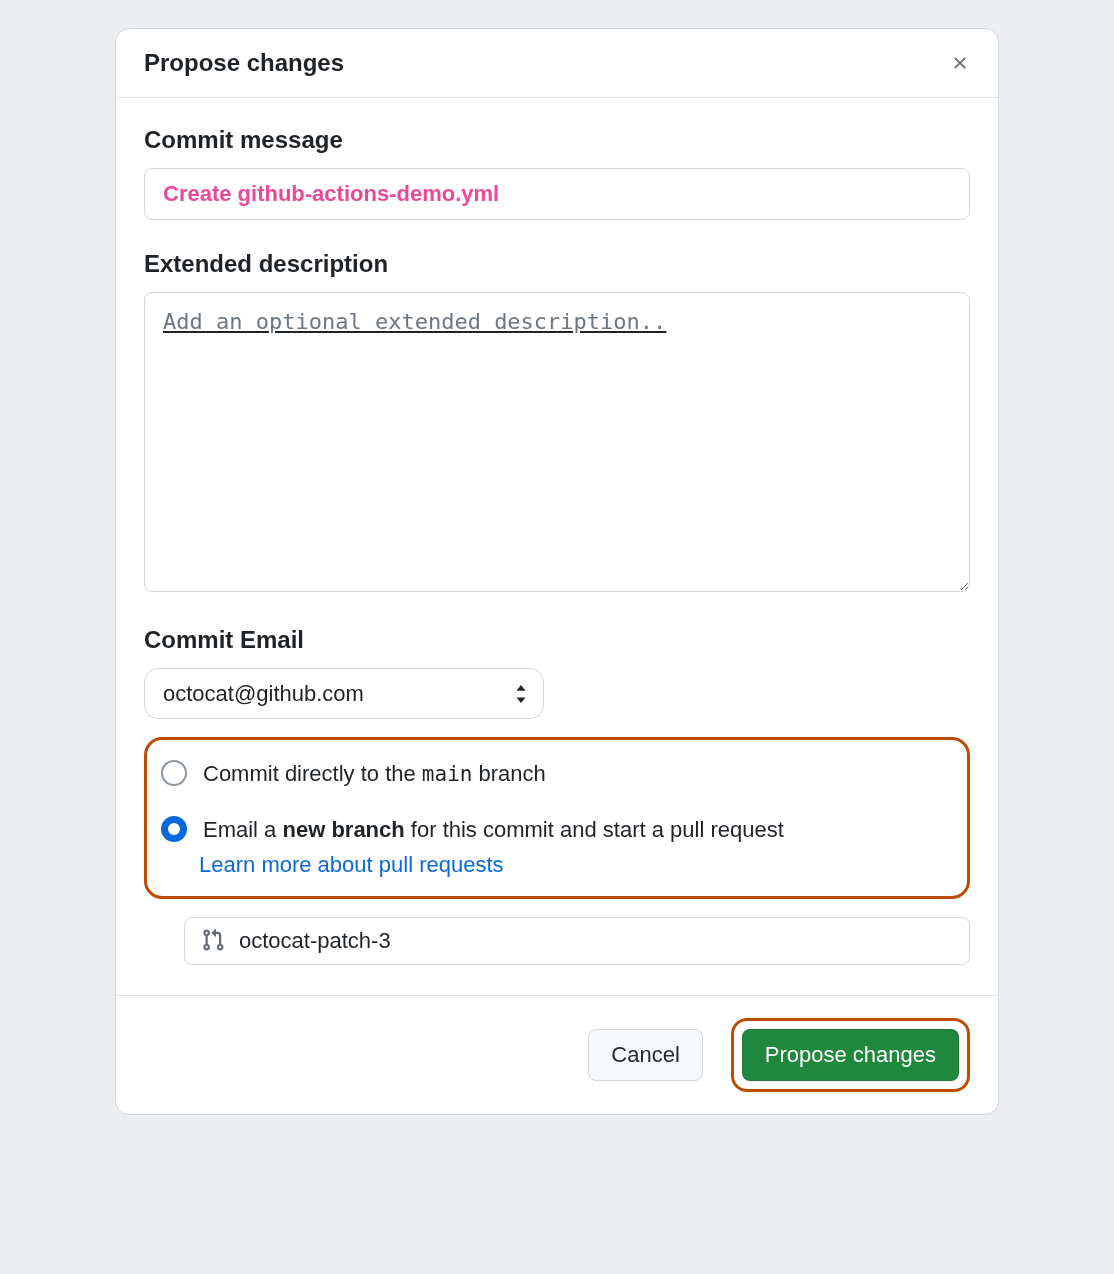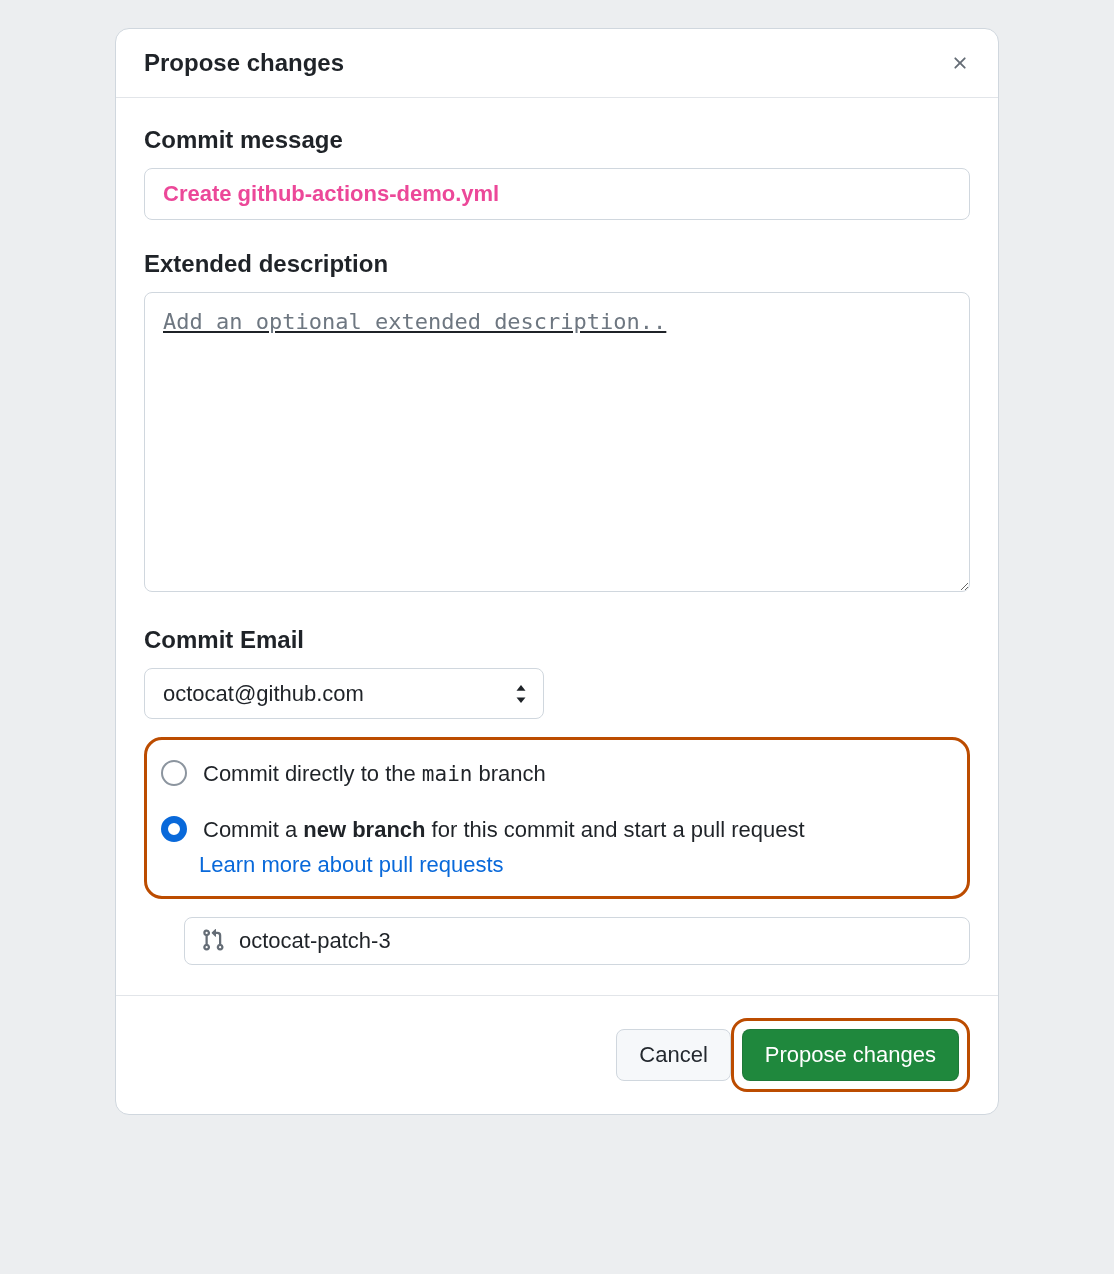--- a/index.html
+++ b/index.html
@@ -71,21 +71,21 @@
   .select-wrap {
     position: relative;
     display: inline-block;
     width: 400px;
   }
   .select {
     width: 100%;
     font-size: 22px;
     padding: 12px 44px 12px 18px;
     border: 1px solid #d0d7de;
-    border-radius: 8px;
+    border-radius: 14px;
     background: #fff;
     appearance: none;
     -webkit-appearance: none;
     color: #1f2328;
   }
   .select-caret {
     position: absolute;
     right: 16px;
     top: 50%;
     transform: translateY(-50%);
@@ -153,21 +153,21 @@
     border: none;
     outline: none;
     font-size: 22px;
     color: #1f2328;
     flex: 1;
   }
   .dialog-footer {
     display: flex;
     justify-content: flex-end;
     align-items: center;
-    gap: 0;
+    gap: 28px;
     padding: 22px 28px;
     border-top: 1px solid #e2e5e9;
   }
   .btn {
     font-size: 22px;
     font-weight: 500;
     padding: 12px 22px;
     border-radius: 8px;
     cursor: pointer;
     border: 1px solid #d0d7de;
@@ -230,21 +230,21 @@
     <div class="radio-group">
       <div class="radio-row">
         <span class="radio radio-unselected"></span>
         <span class="radio-label">
           <span>Commit directly to the </span><code>main</code><span> branch</span>
         </span>
       </div>
       <div class="radio-row" style="margin-top:12px">
         <span class="radio radio-selected"></span>
         <span class="radio-label">
-          <span>Commit a </span><span class="bold">new branch</span><span> for this commit and start a pull request</span>
+          <span>Email a </span><span class="bold">new branch</span><span> for this commit and start a pull request</span>
         </span>
       </div>
       <a href="#" class="learn-link">Learn more about pull requests</a>
     </div>
 
     <div class="branch-input-wrap">
       <span class="branch-icon">
         <svg viewBox="0 0 16 16" fill="currentColor">
             <path d="M1.5 3.25a2.25 2.25 0 1 1 3 2.122v5.256a2.251 2.251 0 1 1-1.5 0V5.372A2.25 2.25 0 0 1 1.5 3.25Zm5.677-.177L9.573.677A.25.25 0 0 1 10 .854V2.5h1A2.5 2.5 0 0 1 13.5 5v5.628a2.251 2.251 0 1 1-1.5 0V5a1 1 0 0 0-1-1h-1v1.646a.25.25 0 0 1-.427.177L7.177 3.427a.25.25 0 0 1 0-.354ZM3.75 2.5a.75.75 0 1 0 0 1.5.75.75 0 0 0 0-1.5Zm0 9.5a.75.75 0 1 0 0 1.5.75.75 0 0 0 0-1.5Zm8.25.75a.75.75 0 1 0 1.5 0 .75.75 0 0 0-1.5 0Z"></path>
           </svg>

